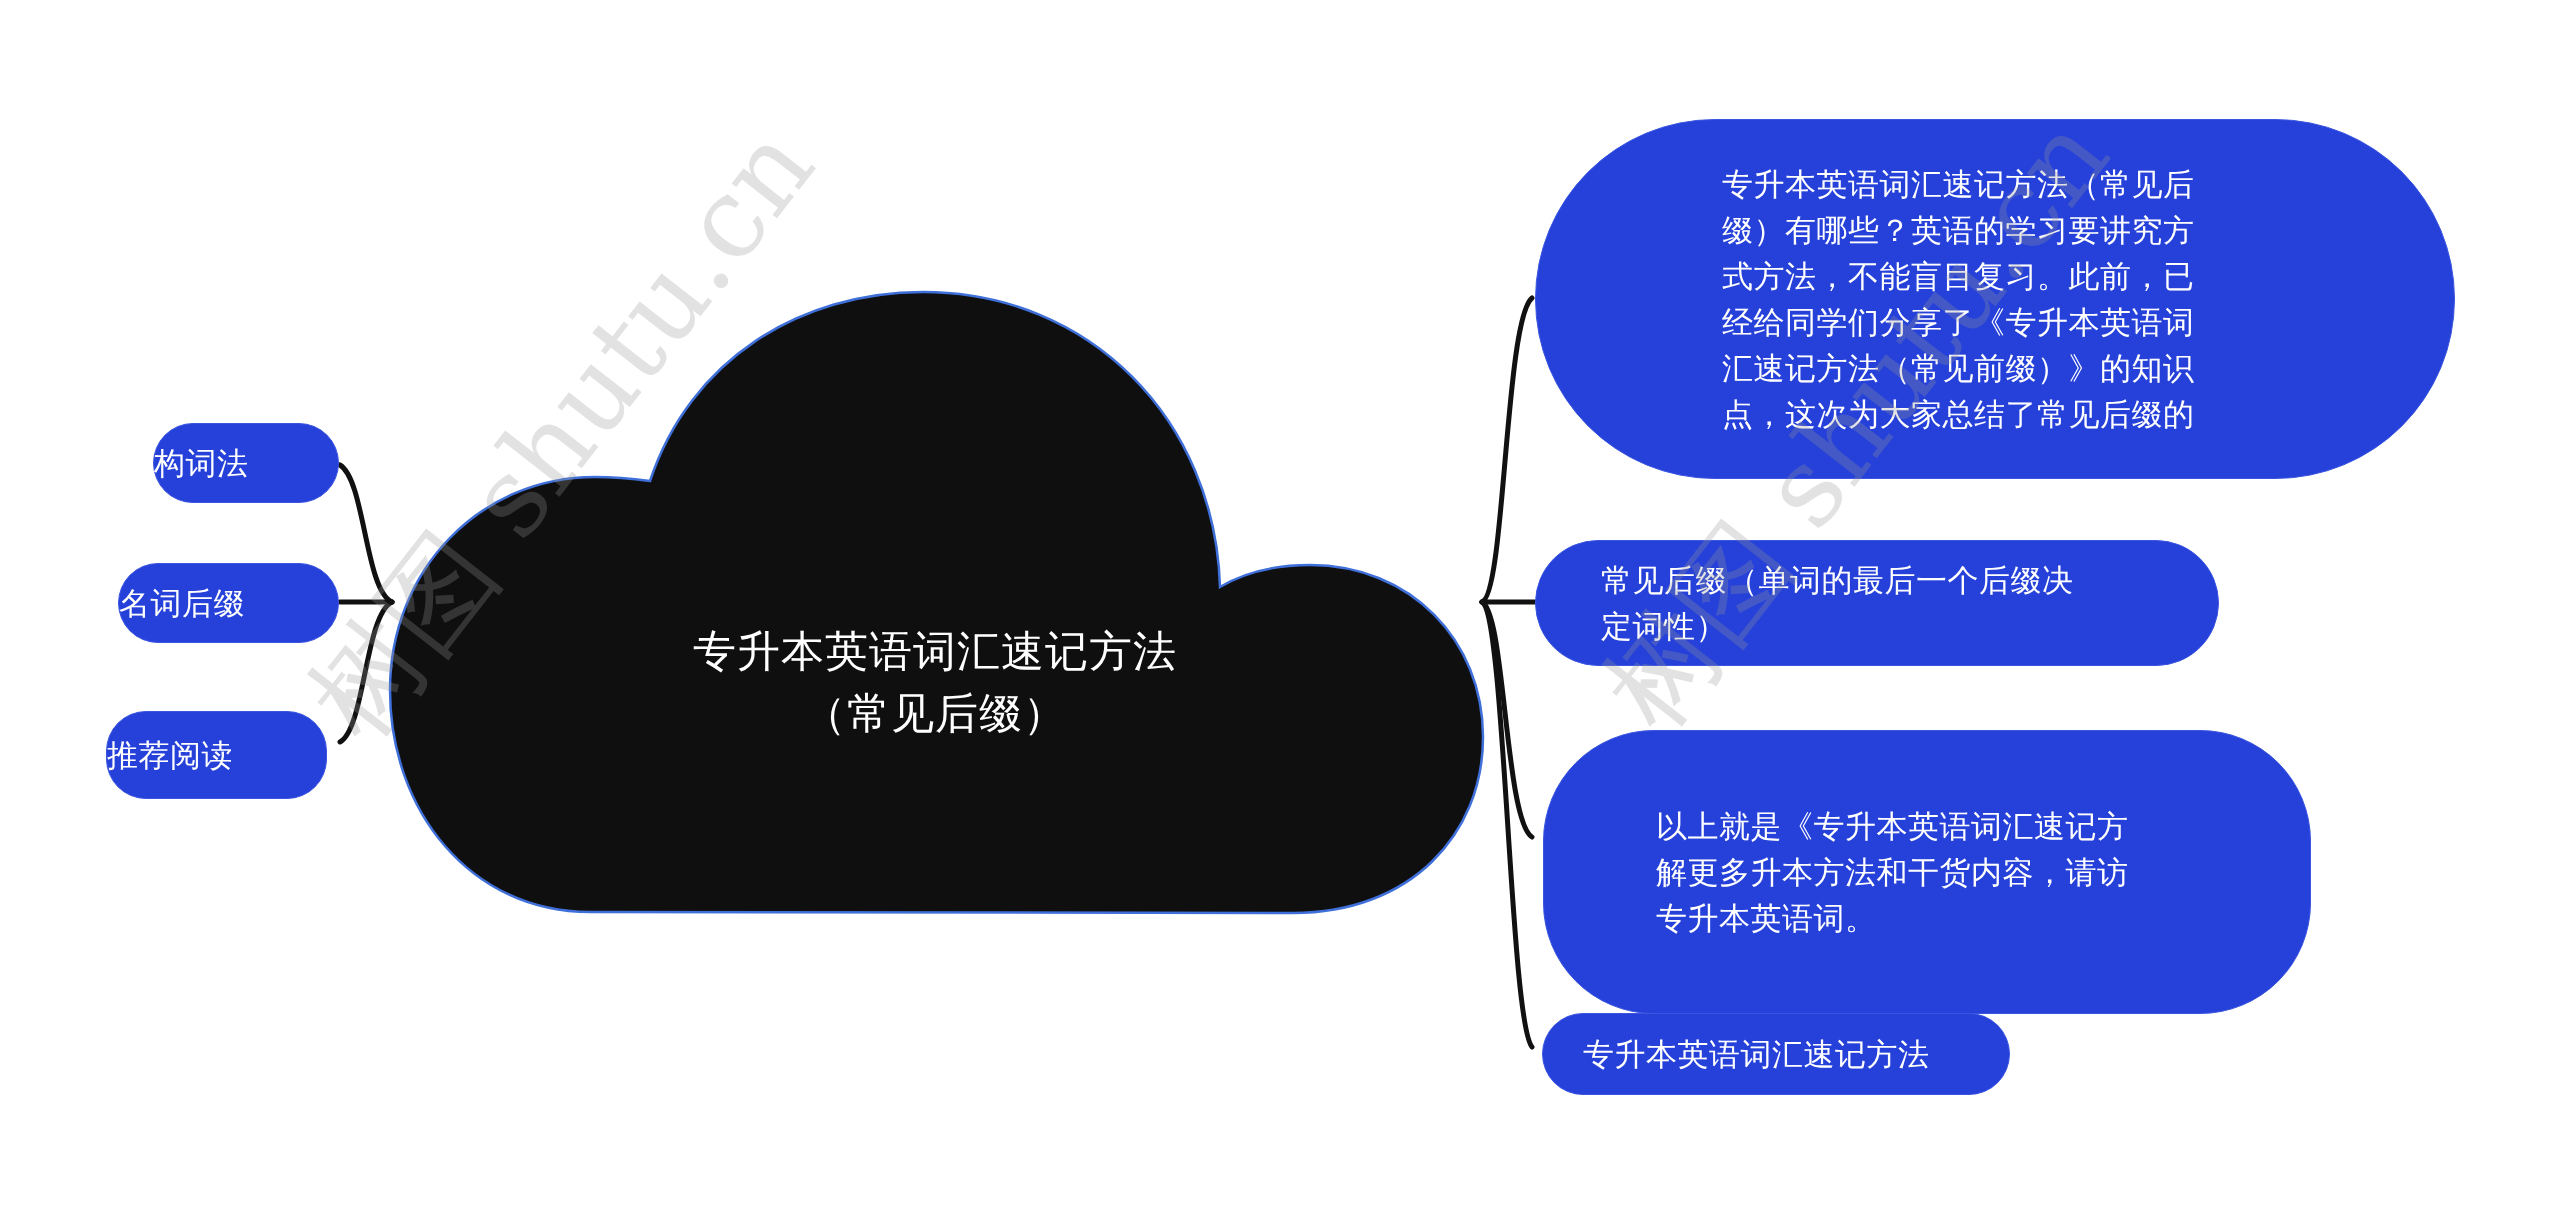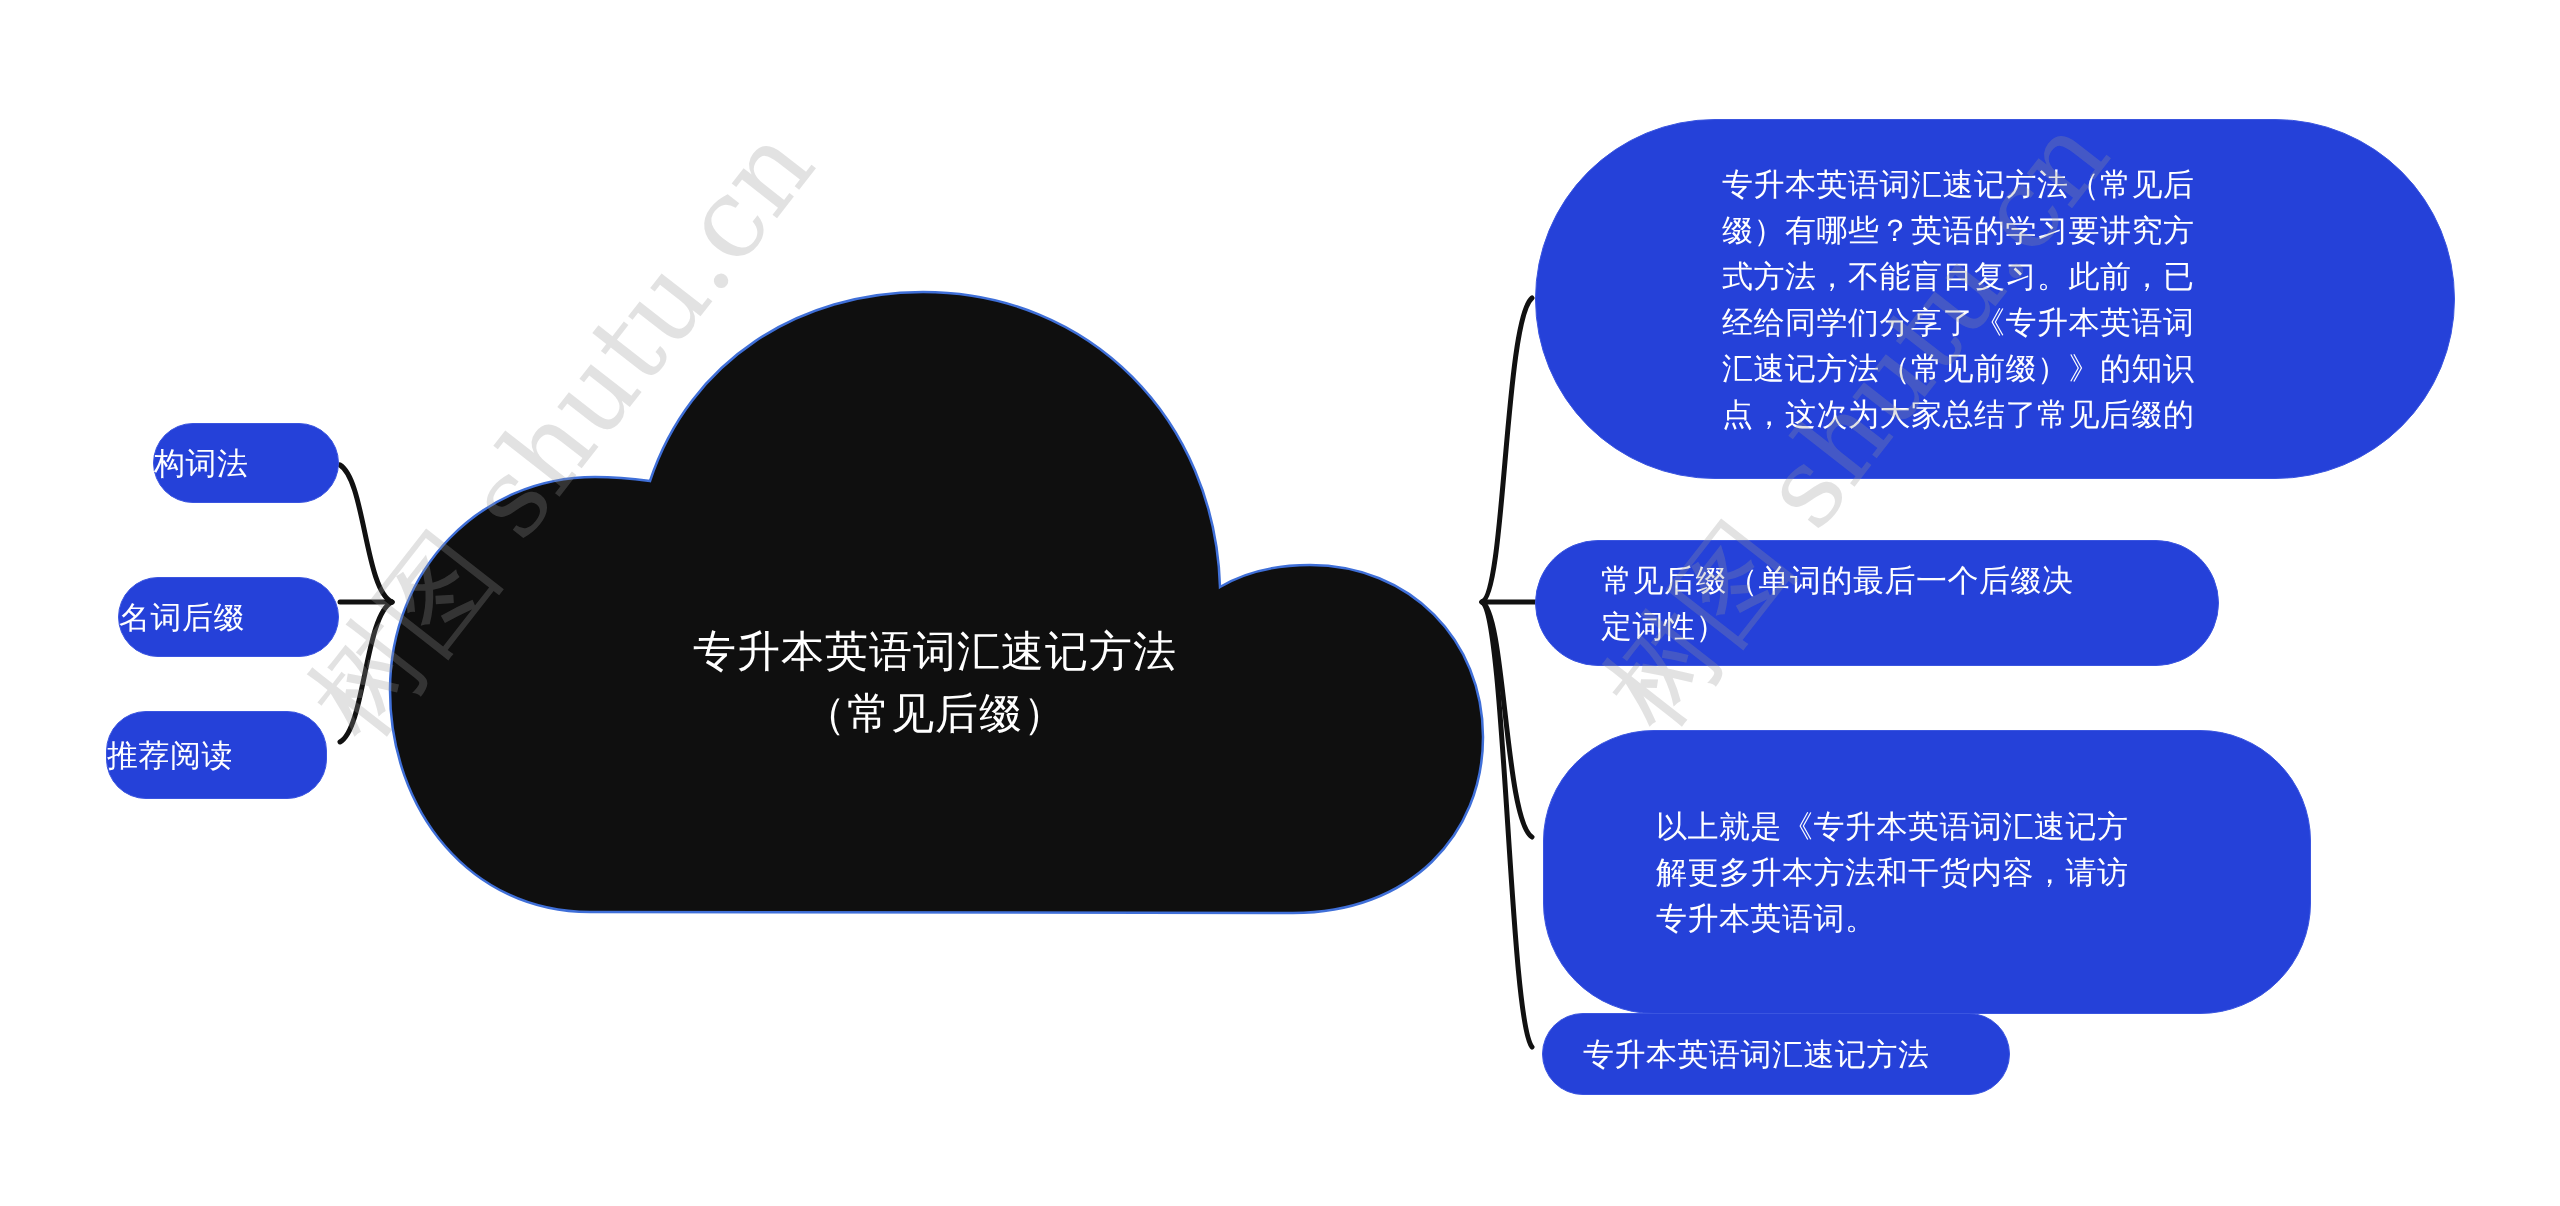--- a/index.html
+++ b/index.html
@@ -61,21 +61,21 @@
   </svg>
 
   <div class="center-title">
     <div>专升本英语词汇速记方法</div>
     <div>（常见后缀）</div>
   </div>
 
   <div class="node pill" style="left:153px; top:423px; width:186px; height:80px;">
     <span class="txt">构词法</span>
   </div>
-  <div class="node pill" style="left:118px; top:563px; width:221px; height:80px;margin-top:14px;">
+  <div class="node pill" style="left:118px; top:563px; width:221px; height:80px;">
     <span class="txt">名词后缀</span>
   </div>
   <div class="node pill" style="left:106px; top:703px; width:221px; height:88px;margin-top:8px;">
     <span class="txt">推荐阅读</span>
   </div>
 
   <div class="node" style="left:1535px; top:119px; width:920px; height:360px; border-radius:180px; padding-left:186px;">
     <div class="txt">
       <div>专升本英语词汇速记方法（常见后</div>
       <div>缀）有哪些？英语的学习要讲究方</div>

